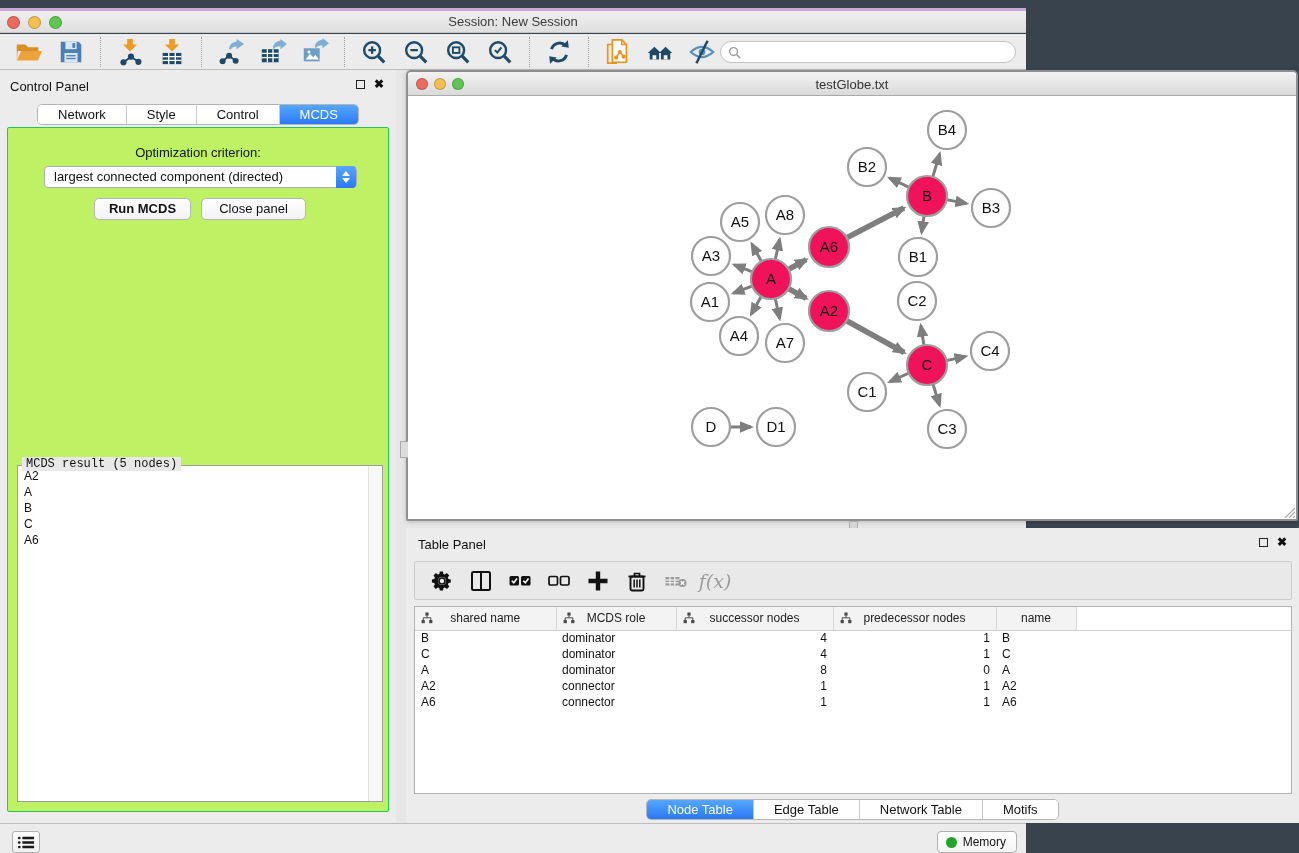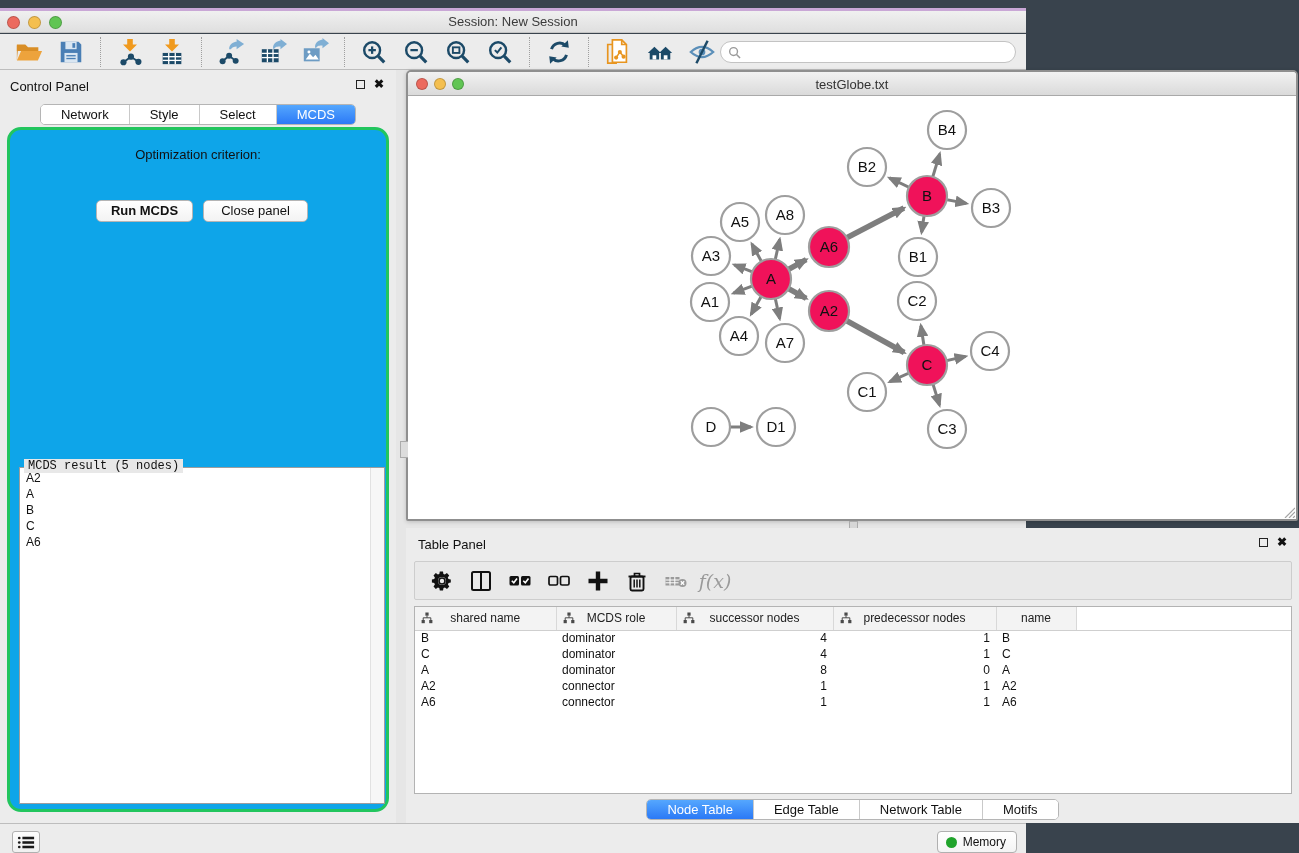--- a/index.html
+++ b/index.html
@@ -34,22 +34,22 @@
   .panel-head { position:relative; height:30px; }
   .panel-title { position:absolute; left:10px; top:9px; font-size:13px; color:#111; }
   .panel-ctrls { position:absolute; right:12px; top:9px; display:flex; gap:9px; align-items:center; }
   .float-box { width:9px; height:9px; border:1.4px solid #222; display:inline-block; }
   .close-x { font-size:12px; font-weight:bold; color:#111; line-height:10px; }
   .segs { display:inline-flex; border:1px solid #b5b5b5; border-radius:5px; overflow:hidden; background:#fff; height:21px; }
   .seg { padding:0 20px; font-size:13px; line-height:20px; color:#111; border-left:1px solid #c9c9c9; background:#fff; cursor:default; }
   .seg:first-child { border-left:none; }
   .seg.active { background:linear-gradient(#55a7fe,#2b79f6); color:#fff; }
   .cp-tabs-row { position:absolute; top:34px; left:0; width:100%; text-align:center; }
-  .cp-body { position:absolute; left:7px; top:57px; width:382px; height:685px; background:#0ea5e9;
-             border:3px solid #22c55e; border-radius:14px; }
+  .cp-body { position:absolute; left:7px; top:57px; width:382px; height:685px; background:#bef264;
+             border:1px solid #22c55e; border-radius:2px; }
   .opt-label { position:absolute; top:17px; width:100%; text-align:center; font-size:13px; color:#111; }
   .select { position:absolute; left:36px; top:38px; width:313px; height:22px; background:#fff;
             border:1px solid #adadad; border-radius:4px; font-size:13px; line-height:20px; padding-left:9px; color:#111; }
   .select .stepper { position:absolute; right:0; top:-1px; width:20px; height:22px; border-radius:0 4px 4px 0;
             background:linear-gradient(#56a7fe,#2b79f6); display:flex; flex-direction:column; align-items:center; justify-content:center; gap:2px; }
   .tri-up { width:0; height:0; border-left:4px solid transparent; border-right:4px solid transparent; border-bottom:5px solid #fff; }
   .tri-dn { width:0; height:0; border-left:4px solid transparent; border-right:4px solid transparent; border-top:5px solid #fff; }
   .btn { position:absolute; height:22px; background:linear-gradient(#ffffff,#f3f3f3); border:1px solid #b5b5b5;
          border-radius:5px; font-size:13px; color:#111; text-align:center; line-height:20px; }
   .groupbox { position:absolute; left:9px; top:337px; width:366px; height:337px; border:1px solid #9d9d9d; background:#fff; }
@@ -282,26 +282,33 @@
         <span class="panel-title">Control Panel</span>
         <span class="panel-ctrls">
           <span class="float-box"></span>
           <span class="close-x">✖</span>
         </span>
       </div>
       <div class="cp-tabs-row">
         <span class="segs">
             <span class="seg">Network</span>
             <span class="seg">Style</span>
-            <span class="seg">Select</span>
+            <span class="seg">Control</span>
             <span class="seg active">MCDS</span>
           </span>
       </div>
       <div class="cp-body">
         <div class="opt-label">Optimization criterion:</div>
+        <div class="select">
+          <span>largest connected component (directed)</span>
+          <span class="stepper">
+              <span class="tri-up"></span>
+              <span class="tri-dn"></span>
+            </span>
+        </div>
         <div class="btn" style="left:86px; top:70px; width:97px;font-weight:bold;">Run MCDS</div>
         <div class="btn" style="left:193px; top:70px; width:105px;">Close panel</div>
         <div class="groupbox">
           <span class="legend">MCDS result (5 nodes)</span>
           <div class="mcds-list">
               <div>A2</div>
               <div>A</div>
               <div>B</div>
               <div>C</div>
               <div>A6</div>

